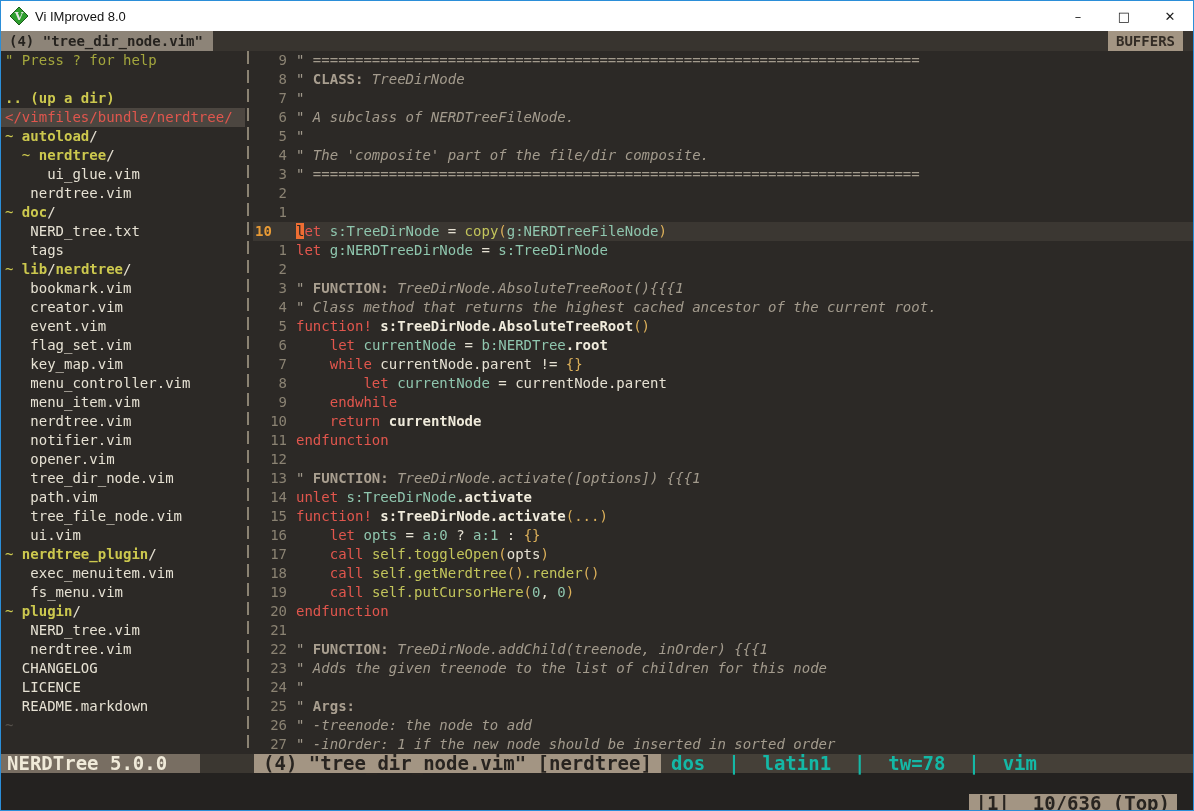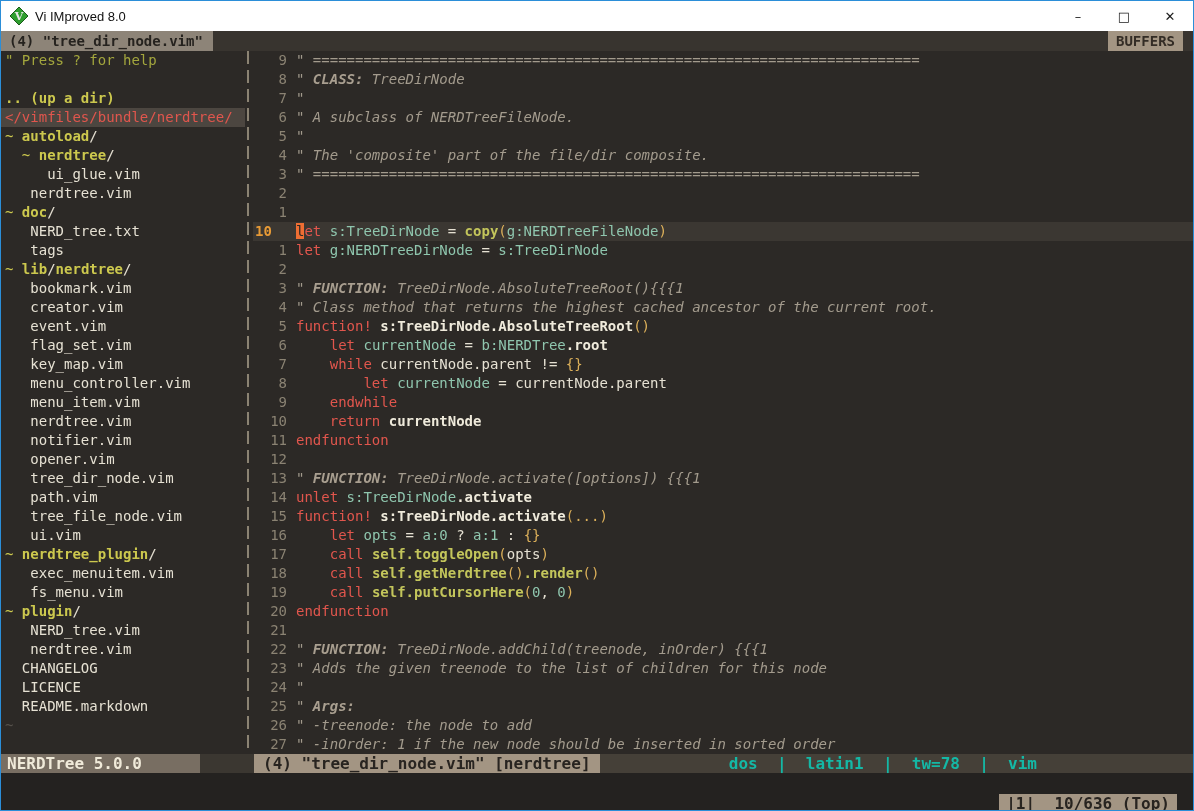--- a/index.html
+++ b/index.html
@@ -29,37 +29,37 @@
   .row{height:19px;white-space:pre;display:flex;}
   .row .txt{white-space:pre;}
   .tree .row .txt{padding-left:4px;}
   .tree .row.hl{background:#4c4640;}
   .editor .row.cur{background:#3b3732;}
   .ln{width:34px;flex:0 0 auto;text-align:right;padding-right:9px;box-sizing:content-box;
       color:#8b8373;}
   .row.cur .ln{text-align:left;padding-left:2px;padding-right:0;width:41px;color:#e79a36;font-weight:bold;}
   
   .s-c{color:#a39b8d;font-style:italic;}
-  .s-cb{color:#a99f90;font-style:italic;font-weight:bold;}
+  .s-cb{color:#a99f90;font-weight:bold;}
   .s-k{color:#e1564d;}
   .s-id{color:#8fc6ae;}
   .s-num{color:#8fc6ae;}
-  .s-fn{color:#c3c55b;font-weight:bold;}
+  .s-fn{color:#c3c55b;font-weight:normal;}
   .s-p{color:#dcb05a;}
   .s-t{color:#e6e1d3;}
   .s-tb{color:#efeadb;font-weight:bold;}
   .s-cursor{background:#ee6e33;color:#2c2926;}
   .s-h{color:#a3a63d;}
   .s-d{color:#ccc84e;font-weight:bold;}
   .s-tl{color:#ccc84e;}
   .s-f{color:#e6e1d3;}
   .s-root{color:#e1564d;}
   .s-fade{color:#55504a;}
   
-  .statusline{position:relative;height:19px;background:#454038;font-size:16px;line-height:19px;white-space:pre;}
+  .statusline{position:relative;height:19px;background:#454038;font-size:19px;line-height:19px;white-space:pre;}
   .st-nerdtree{position:absolute;left:0;top:0;width:199px;height:19px;background:#786e62;
     color:#f0ead9;font-weight:bold;padding-left:6px;box-sizing:border-box;}
   .st-gap{position:absolute;left:199px;top:0;width:54px;height:19px;background:#3b3731;}
   .st-file{position:absolute;left:253px;top:0;height:19px;background:#a39583;color:#282420;
     font-weight:bold;padding:0 9px;}
   .st-flags{position:absolute;right:156px;top:0;height:19px;color:#14b8a6;font-weight:bold;}
   .st-pos{position:absolute;right:16px;top:0;height:36px;background:#a39583;color:#282420;
     font-weight:bold;padding:0 7px;margin-top:40px;}
   
   .cmdline{height:37px;background:#242220;}

